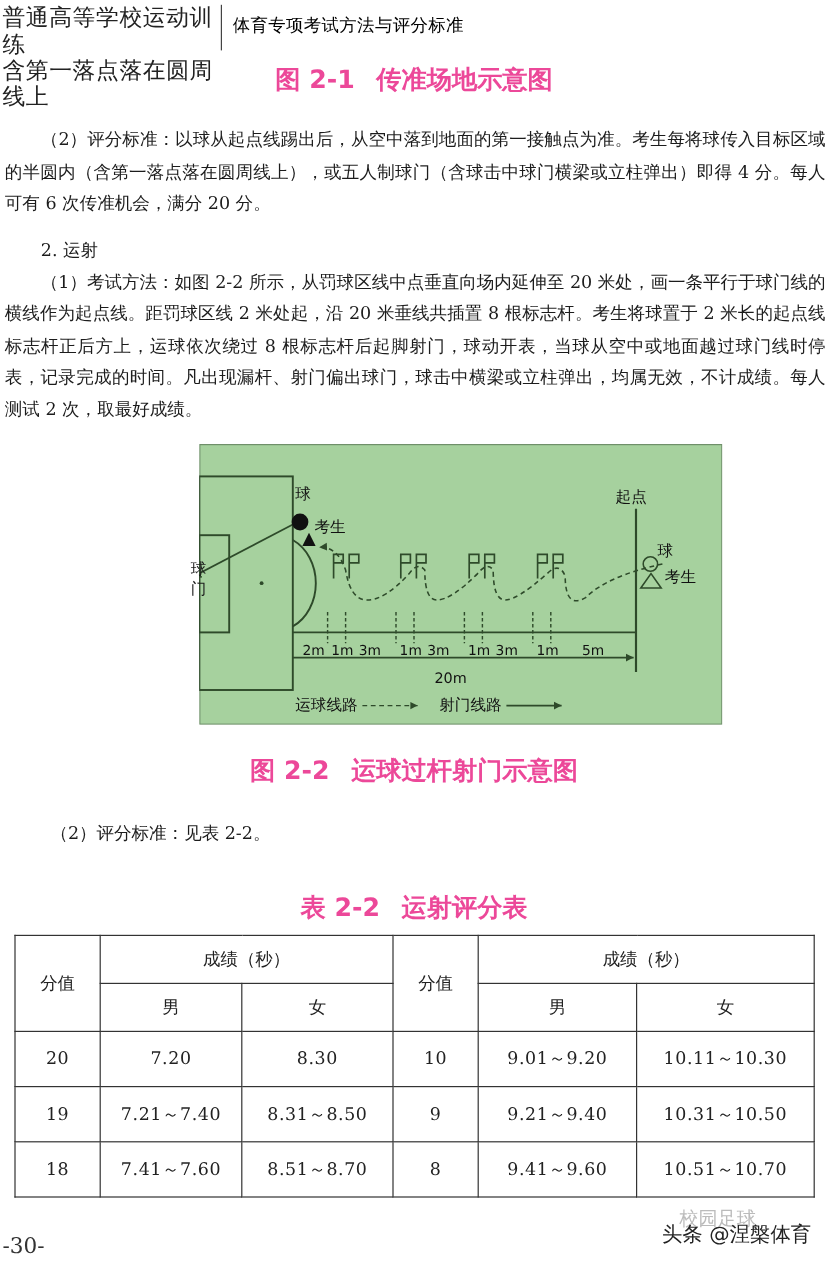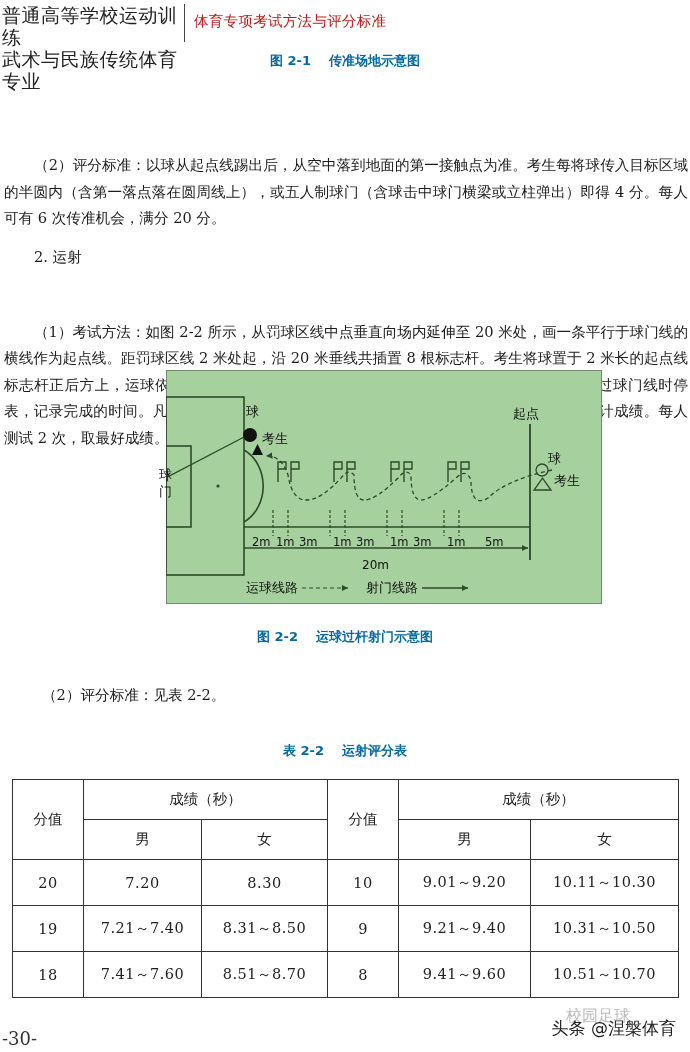--- a/index.html
+++ b/index.html
@@ -9,34 +9,34 @@
       color: #1a1a1a;
     }
     .abs { position: absolute; }
     .hdr-left {
       left: 2px; top: 4px; width: 176px;
       font-size: 19px; line-height: 22px; letter-spacing: 0.5px;
       color: #222;
     }
     .hdr-divider { left: 184px; top: 4px; width: 1px; height: 38px; background: #444; }
     .hdr-right {
-      left: 194px; top: 12px; font-size: 14.5px; color: #b91c1c; letter-spacing: 0.3px;
+      left: 194px; top: 12px; font-size: 14.5px; color: #000000; letter-spacing: 0.3px;
     }
     .caption {
       font-family: "DejaVu Sans", "Liberation Sans", sans-serif;
-      font-weight: bold; font-size: 13px; color: #0369a1;
+      font-weight: bold; font-size: 21px; color: #ec4899;
       left: 0; width: 690px; text-align: center;
     }
     .caption .num { margin-right: 18px; }
     .para {
       left: 4px; width: 684px; font-size: 14.6px; line-height: 26.5px;
       text-align: justify; color: #1c1c1c;
     }
     .para p { margin: 0; }
-    .para .indent { text-indent: 30px; margin-top: 48px; }
+    .para .indent { text-indent: 30px; }
     .diagram { left: 166px; top: 370px; width: 436px; height: 234px; }
     table.score {
       position: absolute; left: 12px; top: 779px; width: 666px;
       border-collapse: collapse; table-layout: fixed;
       font-size: 14.5px; color: #222;
     }
     table.score td {
       border: 1.5px solid #333; text-align: center; padding: 0;
       font-family: "DejaVu Serif", "Liberation Serif", serif;
     }
@@ -53,21 +53,21 @@
       right: 60px; top: 1006px; font-size: 16px; color: #bbb;
       font-family: "DejaVu Sans", "Liberation Sans", sans-serif;
     }
     svg text { font-family: "DejaVu Sans", "Liberation Sans", sans-serif; }
   </style>
 </head>
 <body>
 
 <div class="abs hdr-left">
   <div>普通高等学校运动训练</div>
-  <div>武术与民族传统体育专业</div>
+  <div>含第一落点落在圆周线上</div>
 </div>
 <div class="abs hdr-divider"></div>
 <div class="abs hdr-right">体育专项考试方法与评分标准</div>
 
 <div class="abs caption" style="top:52px;">
   <span class="num">图 2-1</span><span>传准场地示意图</span>
 </div>
 
 <div class="abs para" style="top:104px;">
   <p class="indent">（2）评分标准：以球从起点线踢出后，从空中落到地面的第一接触点为准。考生每将球传入目标区域的半圆内（含第一落点落在圆周线上），或五人制球门（含球击中球门横梁或立柱弹出）即得 4 分。每人可有 6 次传准机会，满分 20 分。</p>

